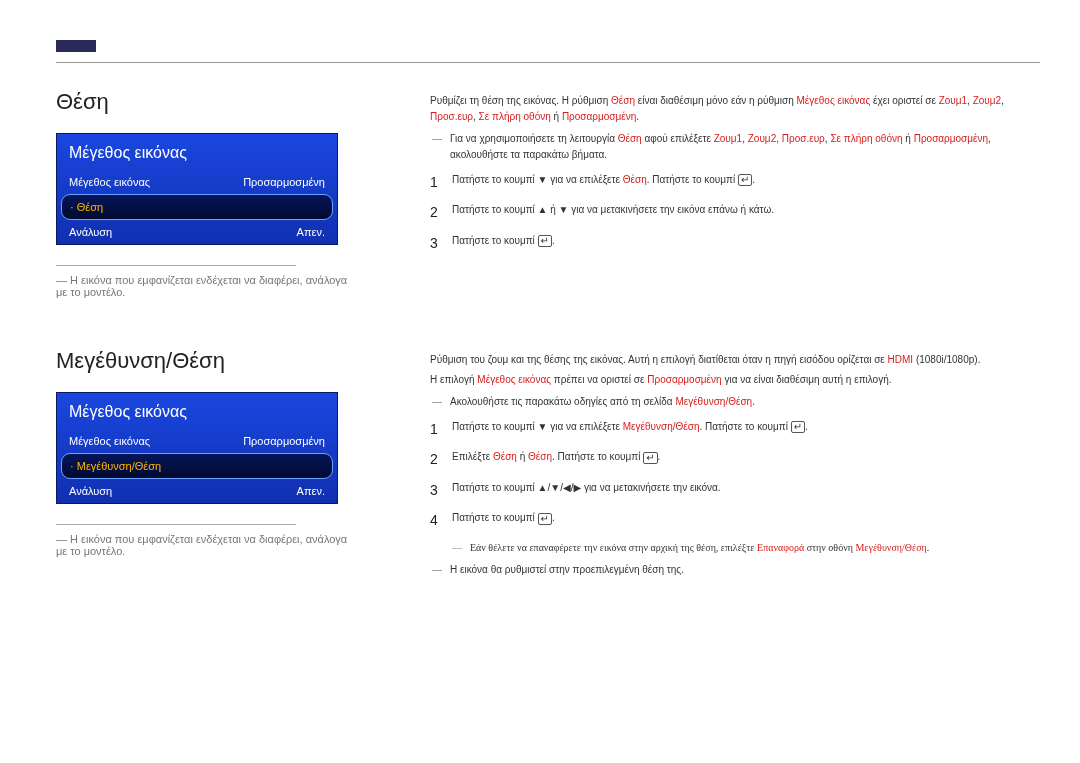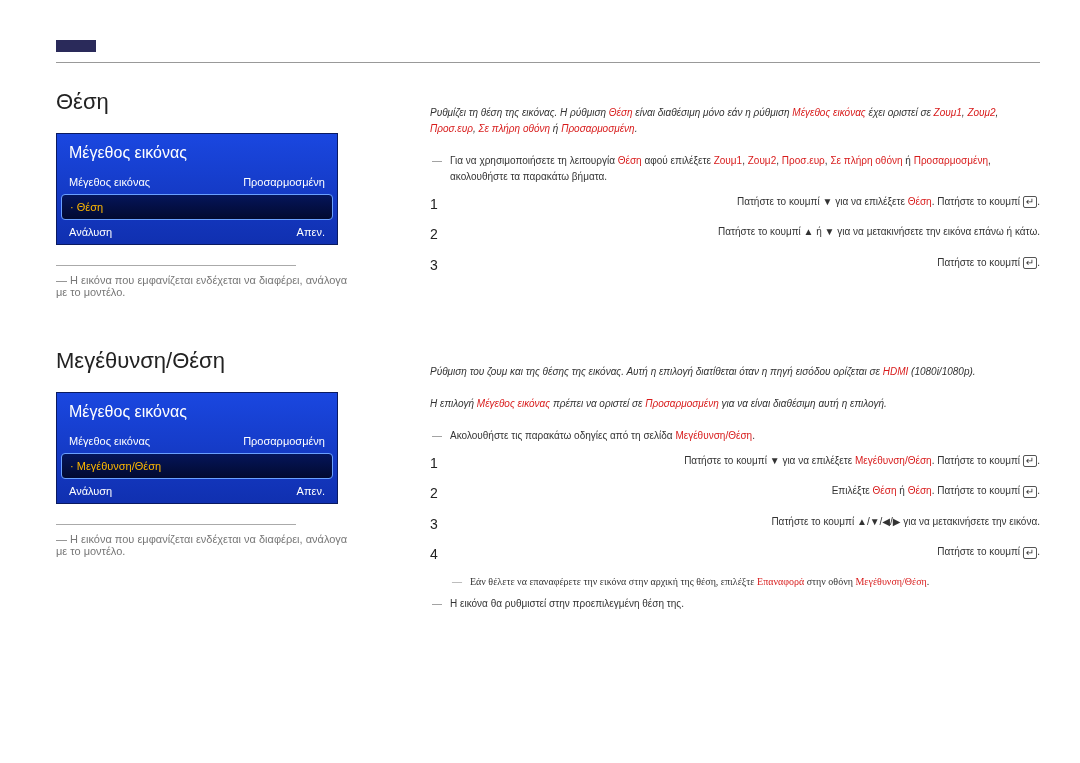--- a/index.html
+++ b/index.html
@@ -61,21 +61,21 @@
     justify-content: space-between;
     padding: 6px 12px;
     font-size: 11px;
   }
   .menu-row.highlight {
     background: linear-gradient(to bottom, #05155a 0%, #020a30 100%);
     border: 1px solid #6aa0ff;
     margin: 0 4px;
     padding: 6px 8px;
     color: #ffb800;
-    border-radius: 4px;
+    border-radius: 9px;
   }
   .disclaimer-line {
     border-top: 1px solid #aaa;
     margin: 20px 0 8px 0;
     width: 240px;
   }
   .disclaimer {
     font-size: 11px;
     color: #777;
   }
@@ -87,36 +87,34 @@
   .step .num {
     width: 22px;
     font-size: 14px;
     font-weight: normal;
     color: #222;
     flex-shrink: 0;
   }
   .step .txt {
     flex: 1;
     padding-top: 1px;
-    text-align: right;
   }
   .sub {
     margin: 6px 0 6px 20px;
     position: relative;
   }
   .sub::before {
     content: "―";
     position: absolute;
     left: -18px;
     top: 0;
     color: #888;
   }
   .body-text {
-    margin: 16px 0;
-    font-style: italic;
+    margin: 4px 0;
   }
   .enter-icon {
     display: inline-block;
     font-size: 10px;
     border: 1px solid #555;
     padding: 0 2px;
     line-height: 10px;
     border-radius: 2px;
     vertical-align: middle;
   }

